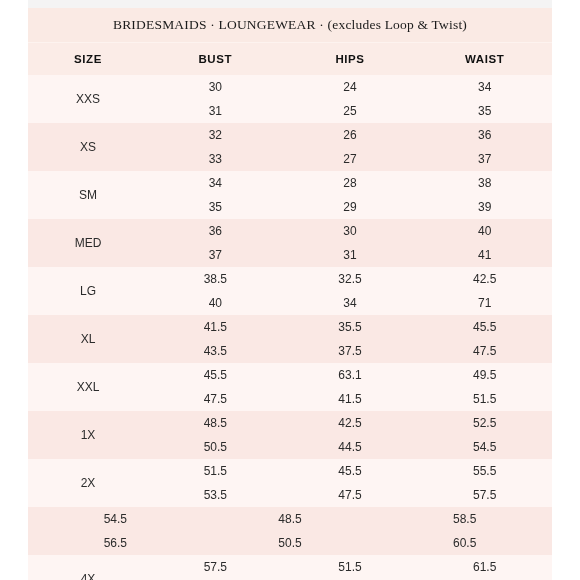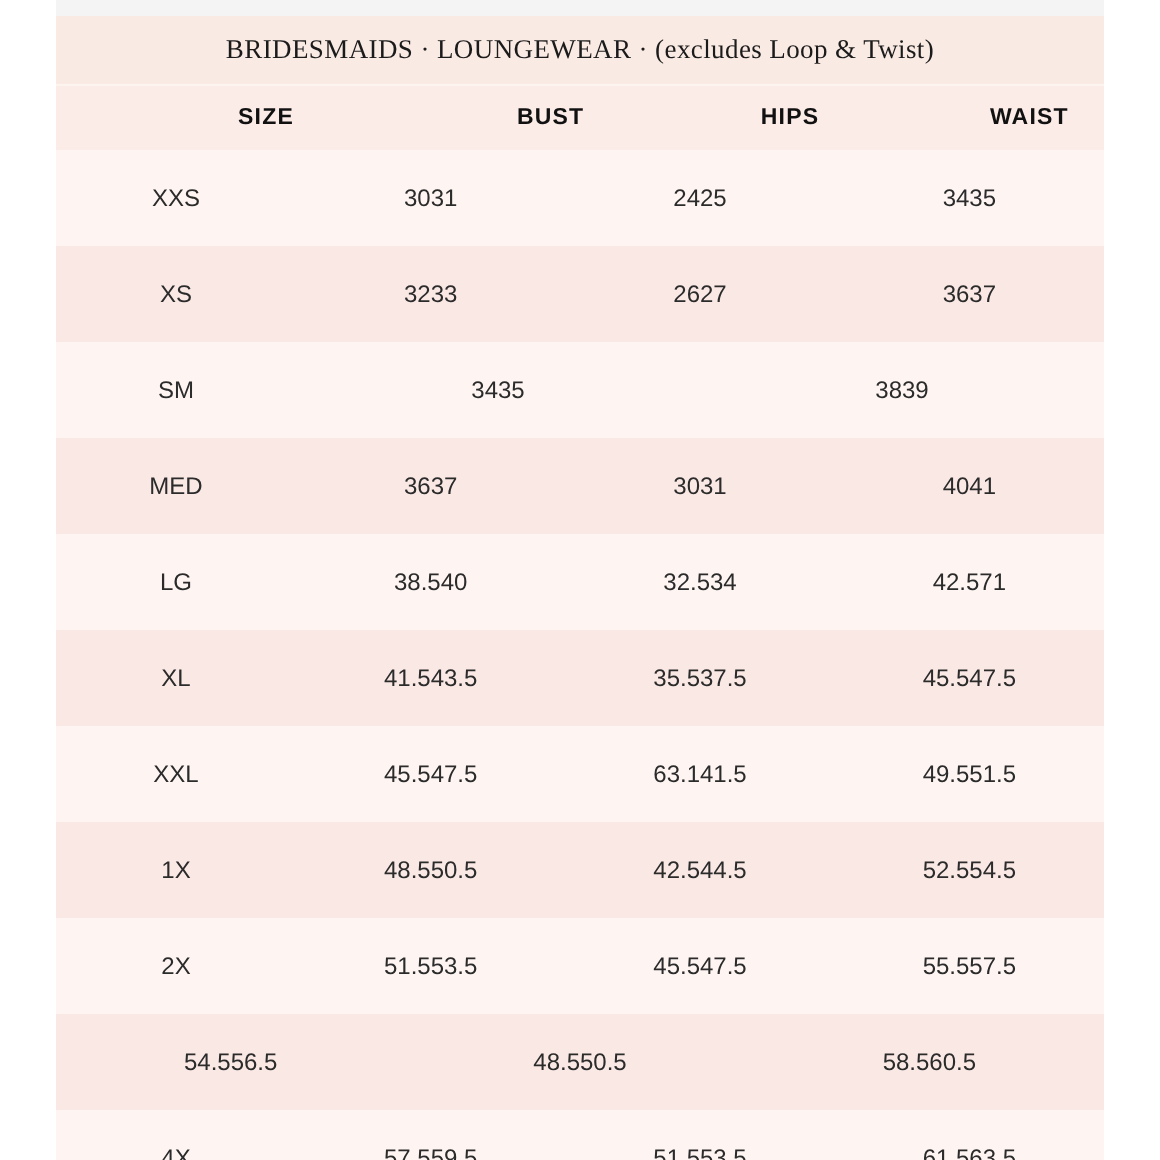--- a/index.html
+++ b/index.html
@@ -63,21 +63,20 @@
     align-items: center;
     border-top: 1px solid #fdf3ef;
   }
 
   .header-cell {
     font-size: 11.5px;
     font-weight: bold;
     color: #111111;
     text-align: center;
     letter-spacing: 0.6px;
-    padding-left: 45px;
   }
 
   .size-row {
     display: flex;
     height: 48px;
     align-items: stretch;
   }
   .size-row.light { background: #fef5f3; }
   .size-row.dark  { background: #fae8e4; }
 
@@ -86,20 +85,21 @@
     flex: 0 0 120px;
     display: flex;
     align-items: center;
     justify-content: center;
     font-size: 12px;
     color: #2b2b2b;
   }
   .col-meas {
     flex: 1 1 0;
     display: flex;
+    flex-direction: column;
     justify-content: center;
     align-items: center;
     font-size: 12px;
     color: #2b2b2b;
   }
   .col-meas .v {
     height: 24px;
     line-height: 24px;
     display: block;
   }
@@ -156,20 +156,24 @@
             <span class="v">37</span>
           </div>
         </div>
         <div class="size-row light">
           <div class="col-size">SM</div>
           <div class="col-meas">
             <span class="v">34</span>
             <span class="v">35</span>
           </div>
           <div class="col-meas">
+            <span class="v">28</span>
+            <span class="v">29</span>
+          </div>
+          <div class="col-meas">
             <span class="v">38</span>
             <span class="v">39</span>
           </div>
         </div>
         <div class="size-row dark">
           <div class="col-size">MED</div>
           <div class="col-meas">
             <span class="v">36</span>
             <span class="v">37</span>
           </div>

